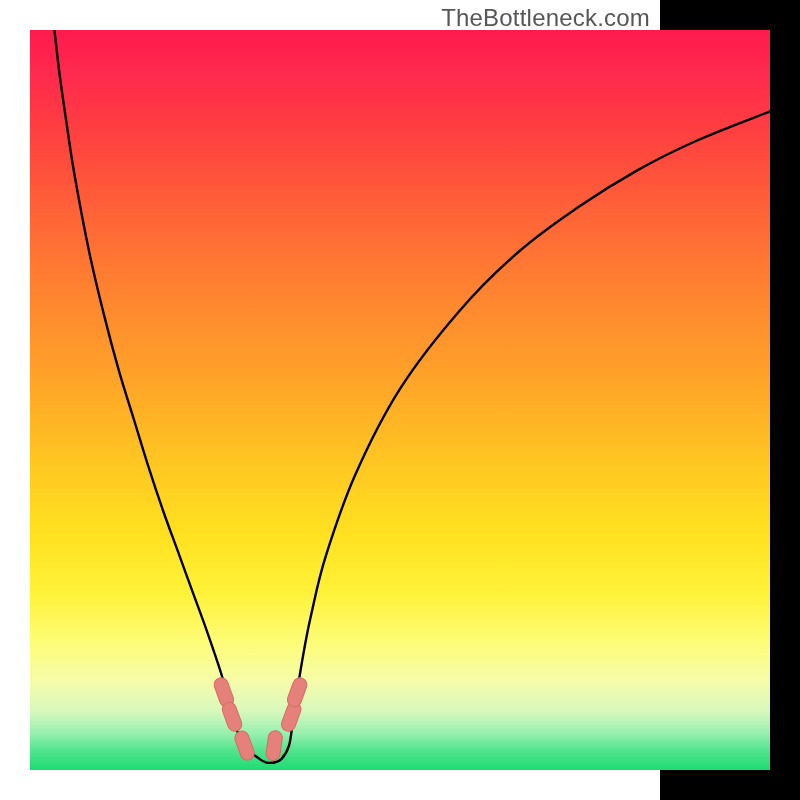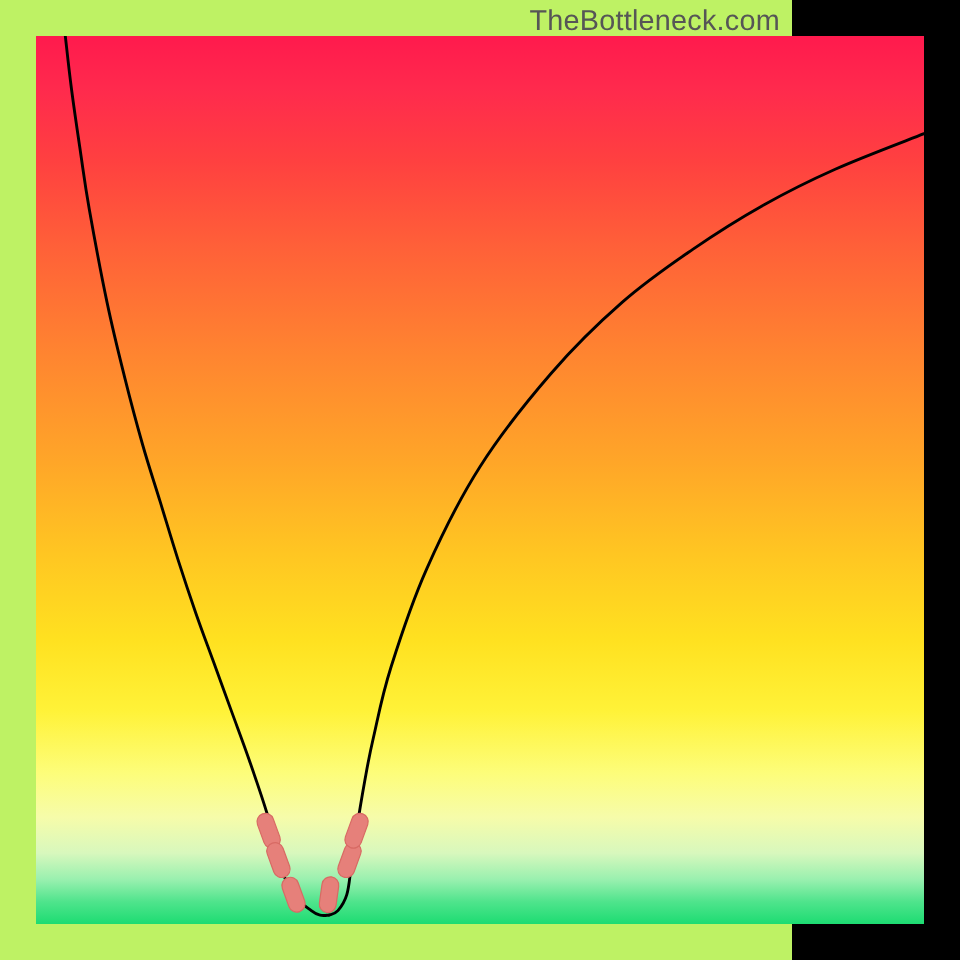--- a/index.html
+++ b/index.html
@@ -1,21 +1,21 @@
 <!DOCTYPE html>
 <html><head>
 <meta charset="utf-8">
 <style>
   * { margin: 0; padding: 0; box-sizing: border-box; }
   html, body { width: 800px; height: 800px; overflow: hidden; background: #000; }
   .frame {
     position: relative;
     width: 660px;
     height: 800px;
-    background: #bef264;
+    background: #ffffff;
   }
   .watermark {
     position: absolute;
     top: 4px;
     right: 10px;
     font-family: Arial, Helvetica, sans-serif;
     font-size: 24px;
     font-weight: 500;
     color: #565656;
     letter-spacing: 0.2px;

